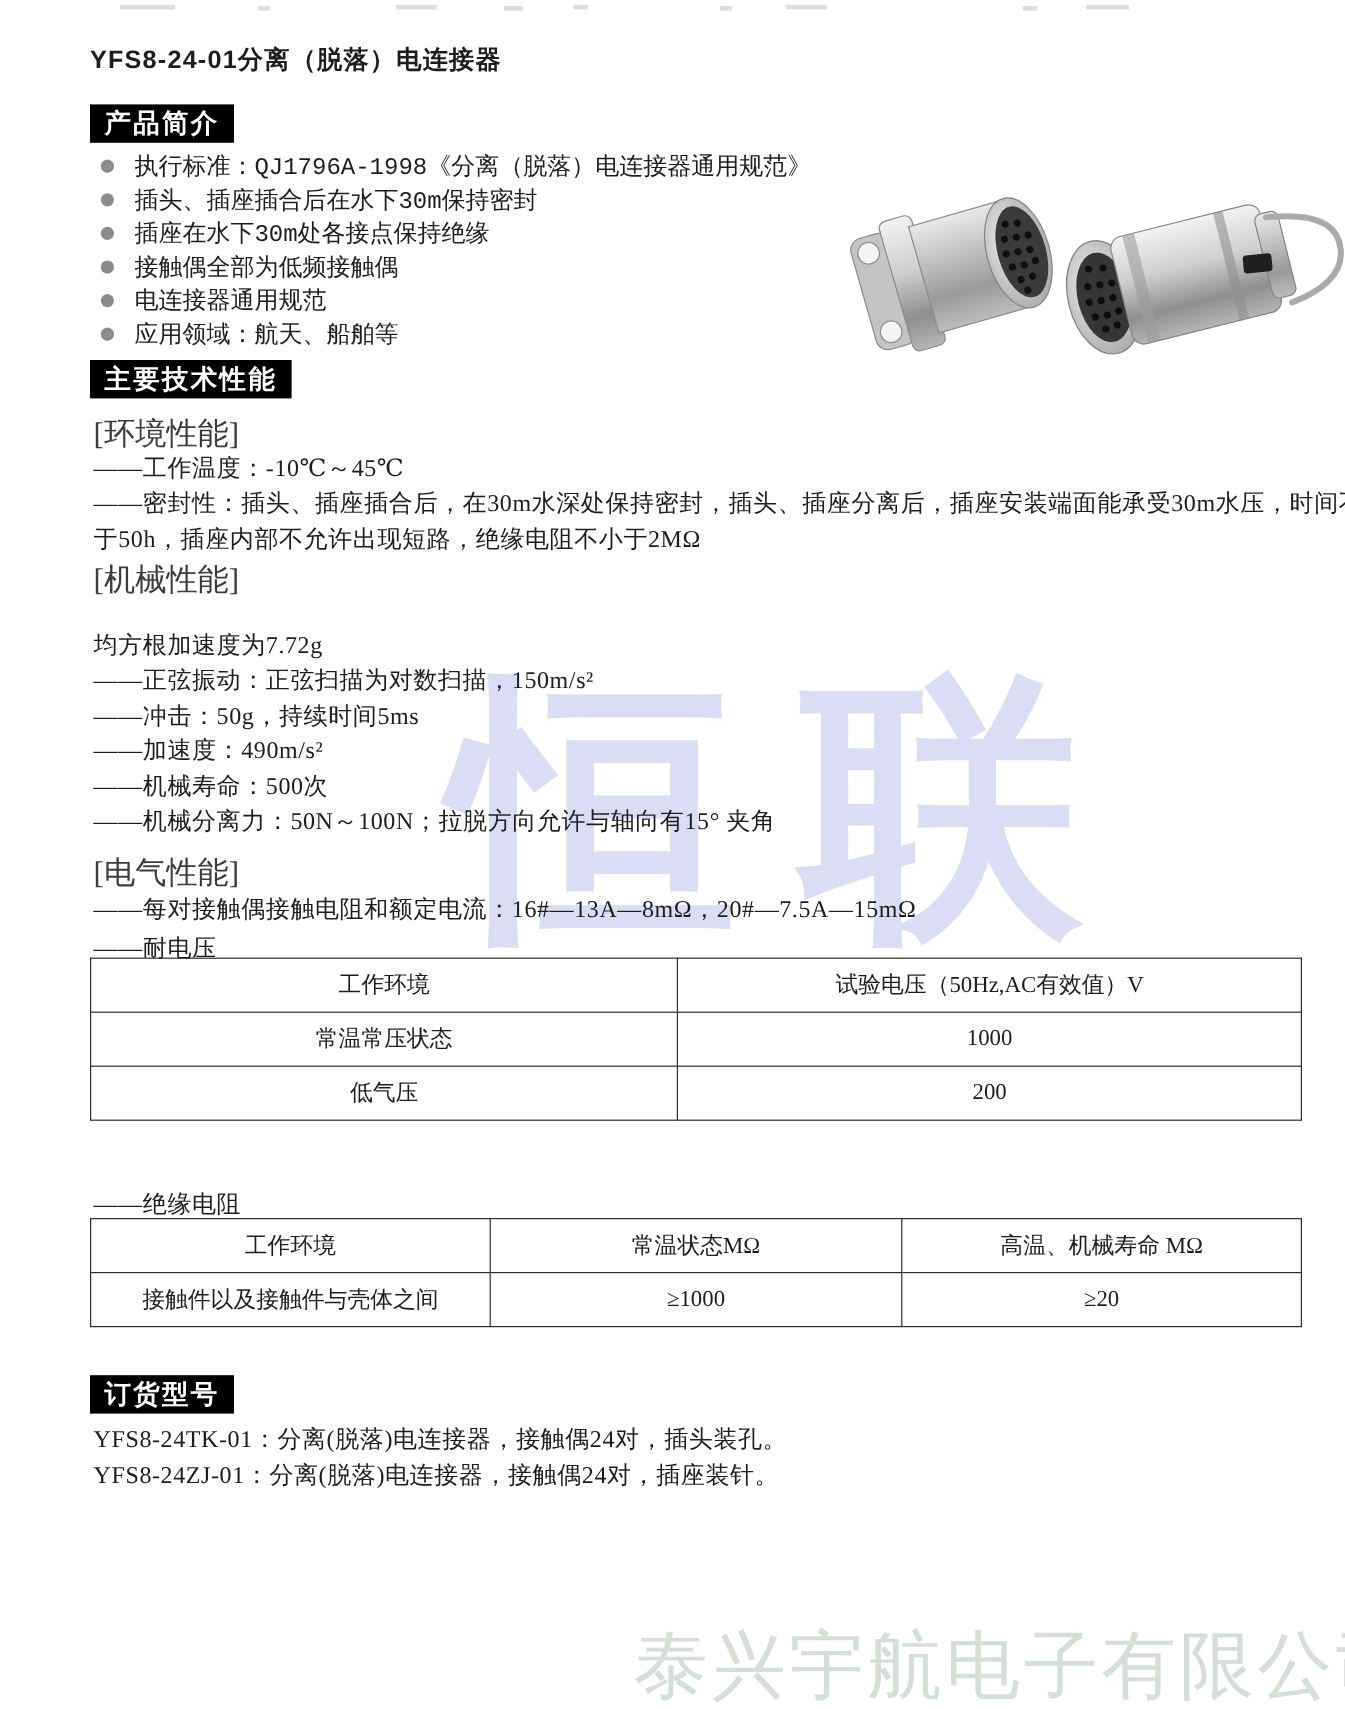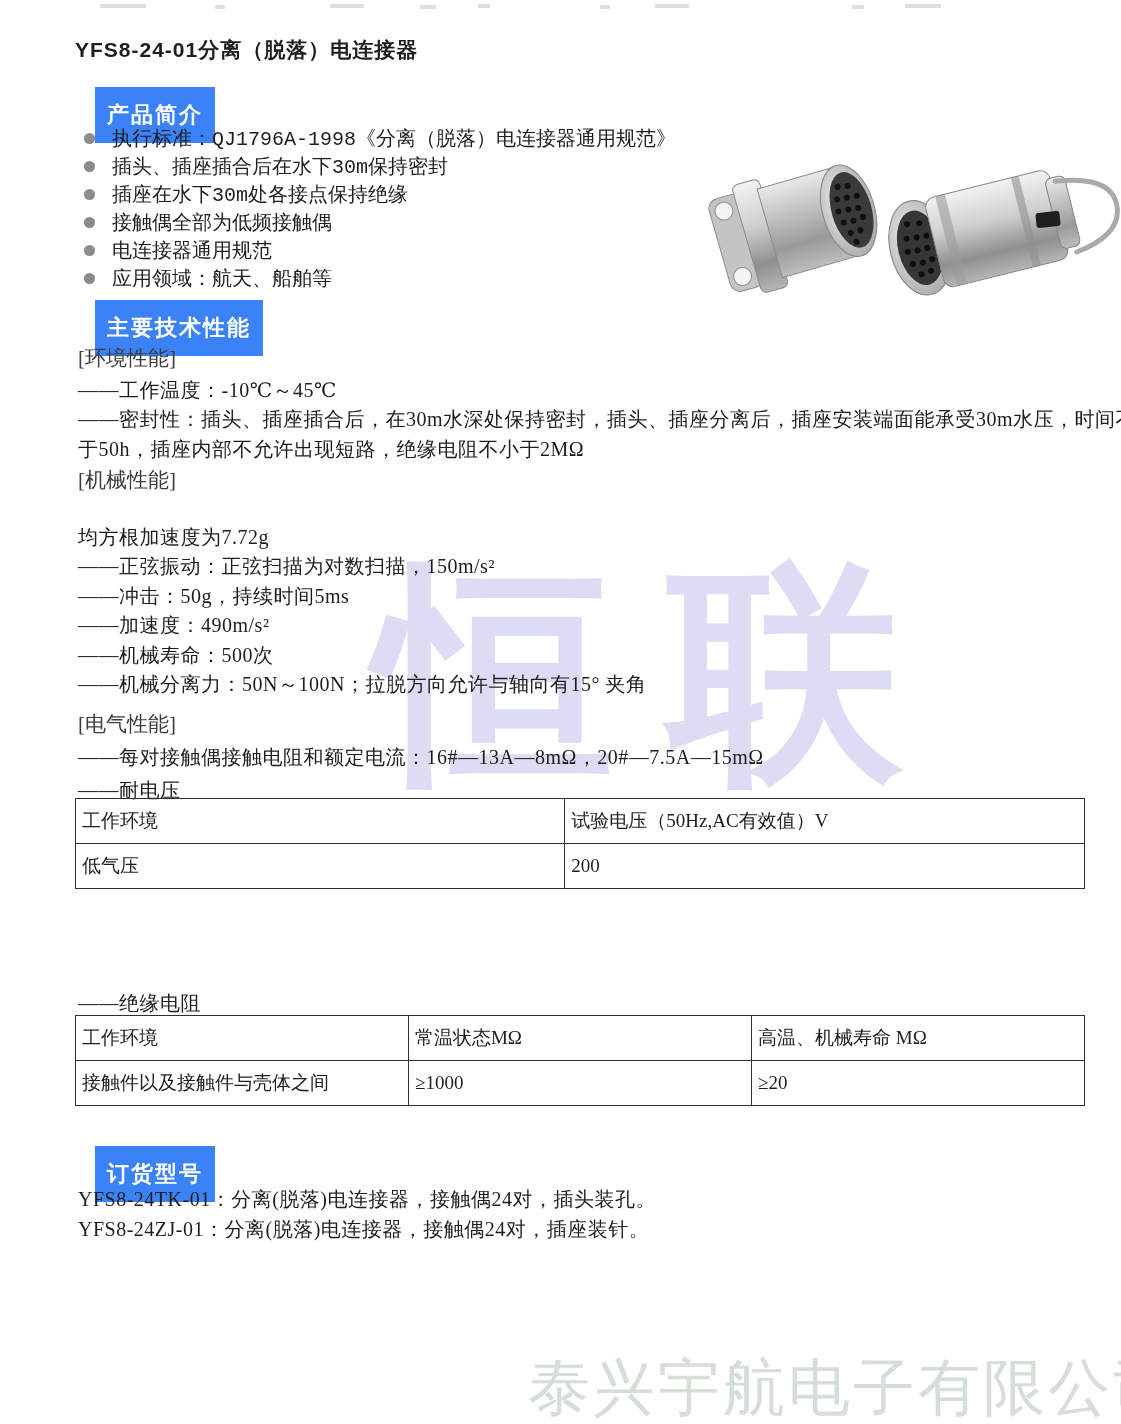--- a/index.html
+++ b/index.html
@@ -13,38 +13,38 @@
   
   .scan-frag{position:absolute;background:#dedede;height:4px;border-radius:1px;}
 
   .doc-title{
     position:absolute;left:75px;top:36px;
     font-family:"Liberation Sans","DejaVu Sans",sans-serif;
     font-weight:bold;font-size:21px;letter-spacing:1px;white-space:nowrap;
   }
   .section-badge{
     position:absolute;left:75px;display:inline-block;
-    background:#3b82f6;color:#ffffff;
+    background:#000000;color:#ffffff;
     font-family:"Liberation Sans","DejaVu Sans",sans-serif;
     font-weight:bold;font-size:22px;line-height:32px;
-    padding:12px 12px;letter-spacing:2px;white-space:nowrap;margin-left:20px;
+    padding:0 12px;letter-spacing:2px;white-space:nowrap;
   }
   .bullet-list{position:absolute;left:84px;top:124px;}
   .bullet-item{display:flex;align-items:center;height:28px;font-size:20px;white-space:nowrap;font-family:Liberation Mono, monospace;}
   .bullet-dot{width:11px;height:11px;border-radius:50%;background:#8b8b8b;margin-right:17px;flex:0 0 auto;}
 
-  .sub-label{position:absolute;left:78px;font-size:21px;color:#3c3c3c;white-space:nowrap;}
+  .sub-label{position:absolute;left:78px;font-size:26px;color:#3c3c3c;white-space:nowrap;}
   .line{position:absolute;left:78px;font-size:20px;white-space:nowrap;letter-spacing:0.5px;}
 
   table.tbl{
     position:absolute;left:75px;width:1010px;border-collapse:collapse;table-layout:fixed;
     font-size:19px;background:transparent;
   }
   table.tbl th,table.tbl td{
-    border:1px solid #2f2f2f;height:44px;text-align:left;vertical-align:middle;
+    border:1px solid #2f2f2f;height:44px;text-align:center;vertical-align:middle;
     font-weight:normal;padding:0 6px;background:transparent;
   }
 
   .order-line{position:absolute;left:78px;font-size:20px;white-space:nowrap;letter-spacing:0.5px;}
 
   .wm-center{
     position:absolute;left:378px;top:556px;z-index:0;
     font-family:"Liberation Sans","DejaVu Sans",sans-serif;
     font-weight:bold;font-size:235px;line-height:1;letter-spacing:55px;
     color:#dcdcf4;white-space:nowrap;user-select:none;
@@ -207,20 +207,24 @@
       <colgroup>
           <col style="width:48.5%">
           <col style="width:51.5%">
         </colgroup>
       <tbody>
         <tr>
           <th>工作环境</th>
           <th>试验电压（50Hz,AC有效值）V</th>
         </tr>
         <tr>
+          <td>常温常压状态</td>
+          <td>1000</td>
+        </tr>
+        <tr>
           <td>低气压</td>
           <td>200</td>
         </tr>
       </tbody>
     </table>
 
     <div class="line" style="top:990px;">——绝缘电阻</div>
 
     <table class="tbl" style="top:1015px;">
       <colgroup>

